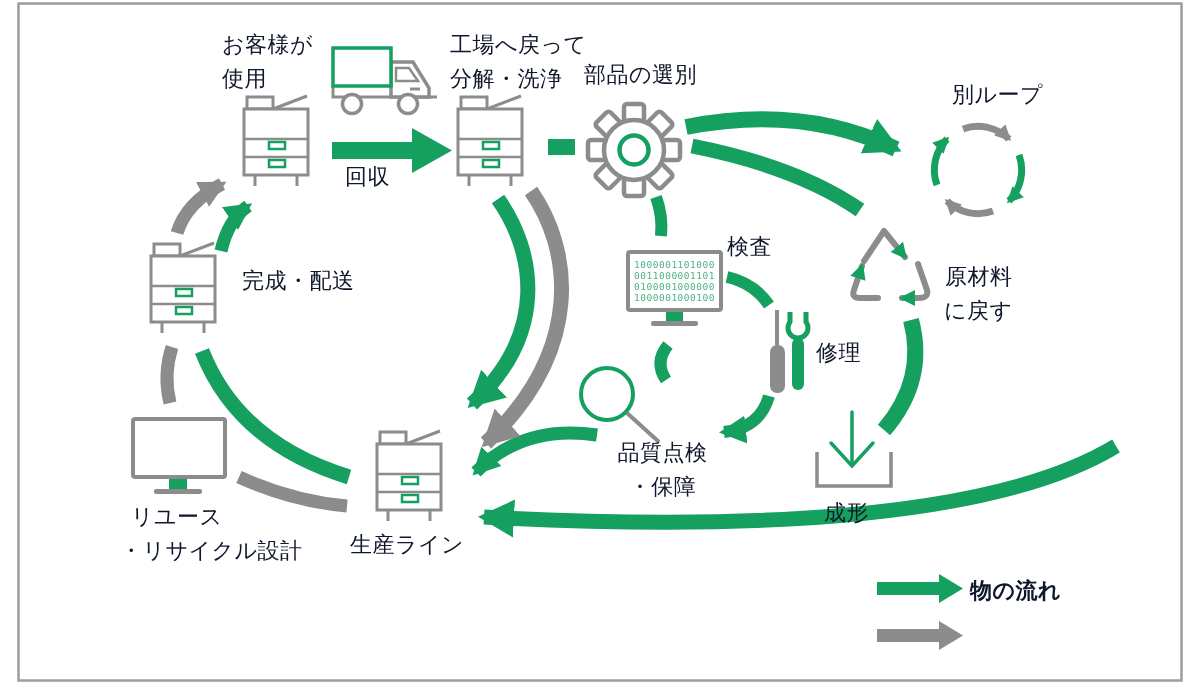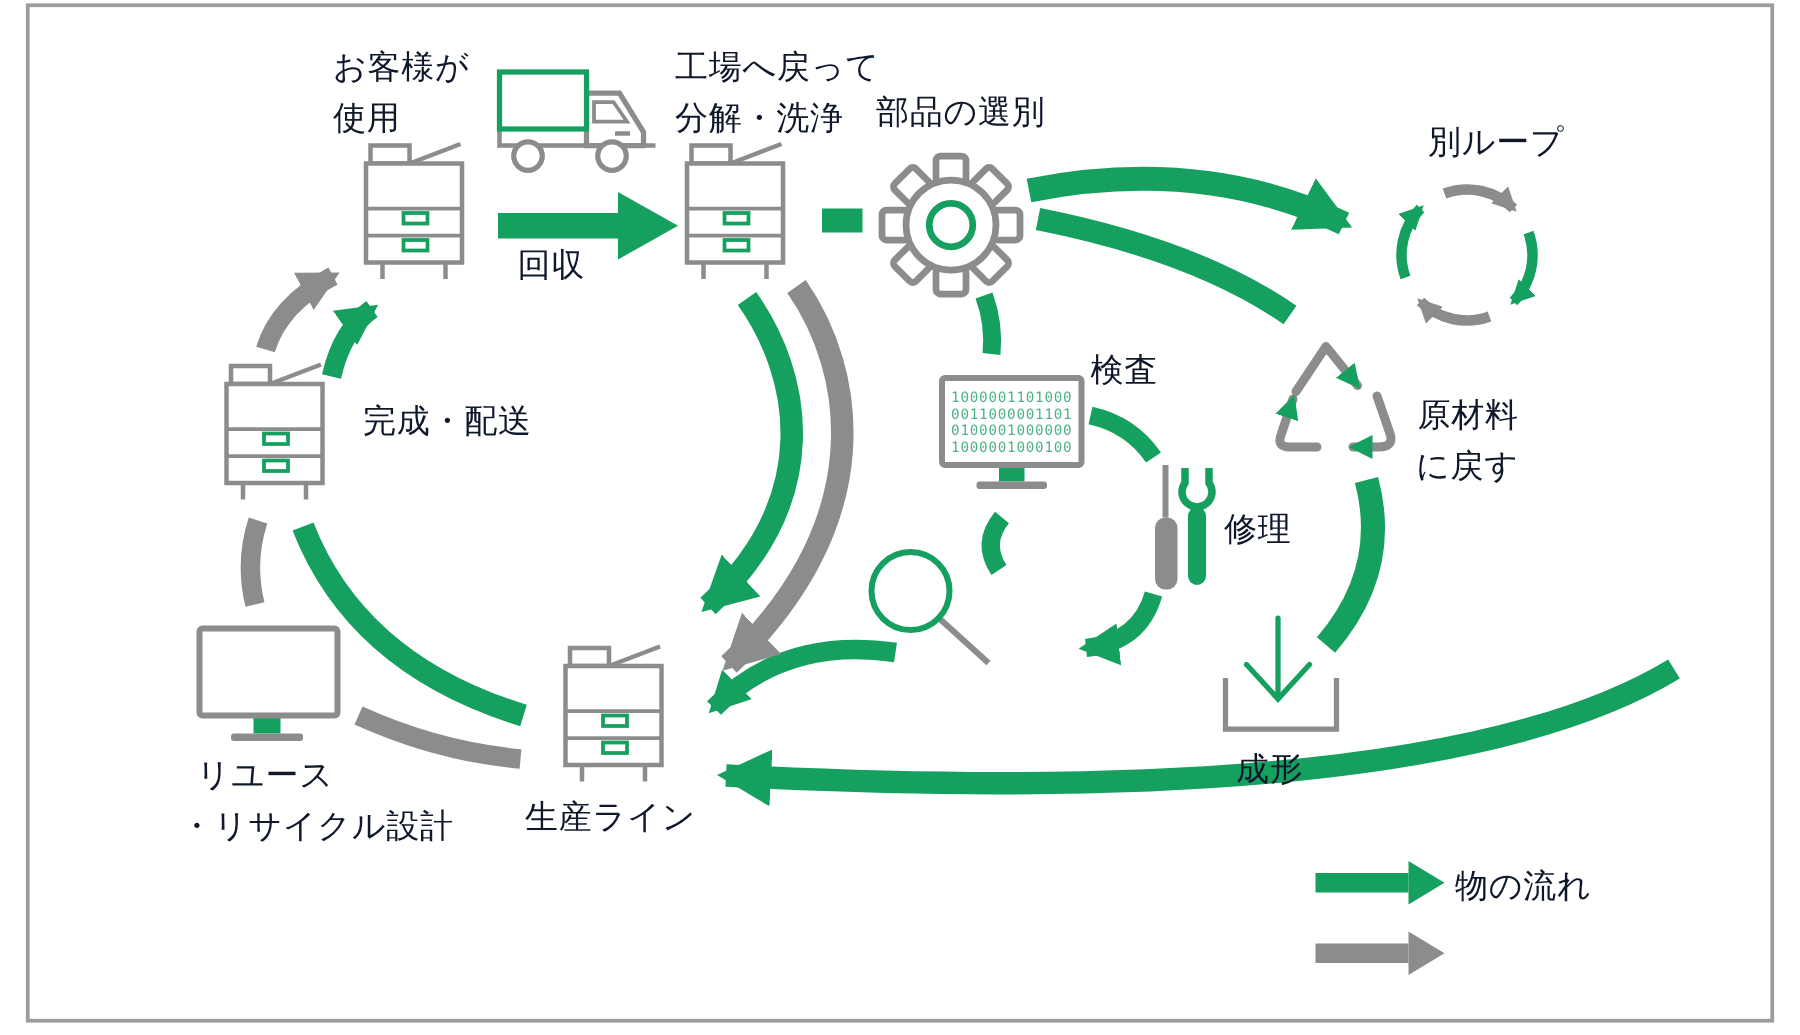--- a/index.html
+++ b/index.html
@@ -219,36 +219,40 @@
 
 <div class="lbl" style="left:944px;top:260px;text-align:right;">
   <span>原材料</span>
   <span>に戻す</span>
 </div>
 
 <div class="lbl" style="left:816px;top:336px;">
   <span>修理</span>
 </div>
 
+<div class="lbl center" style="left:570px;top:436px;width:185px;">
+  <span>品質点検</span>
+  <span>・保障</span>
+</div>
 
 <div class="lbl" style="left:824px;top:496px;">
   <span>成形</span>
 </div>
 
 <div class="lbl" style="left:242px;top:264px;">
   <span>完成・配送</span>
 </div>
 
 <div class="lbl" style="left:120px;top:500px;">
   <span style="padding-left:11px;">リユース</span>
   <span>・リサイクル設計</span>
 </div>
 
 <div class="lbl" style="left:350px;top:528px;">
   <span>生産ライン</span>
 </div>
 
-<div class="lbl" style="left:970px;top:574px;">
+<div class="lbl" style="left:970px;top:574px;font-weight:bold;">
   <span>物の流れ</span>
 </div>
 
 
 </div>
 
 </body></html>

